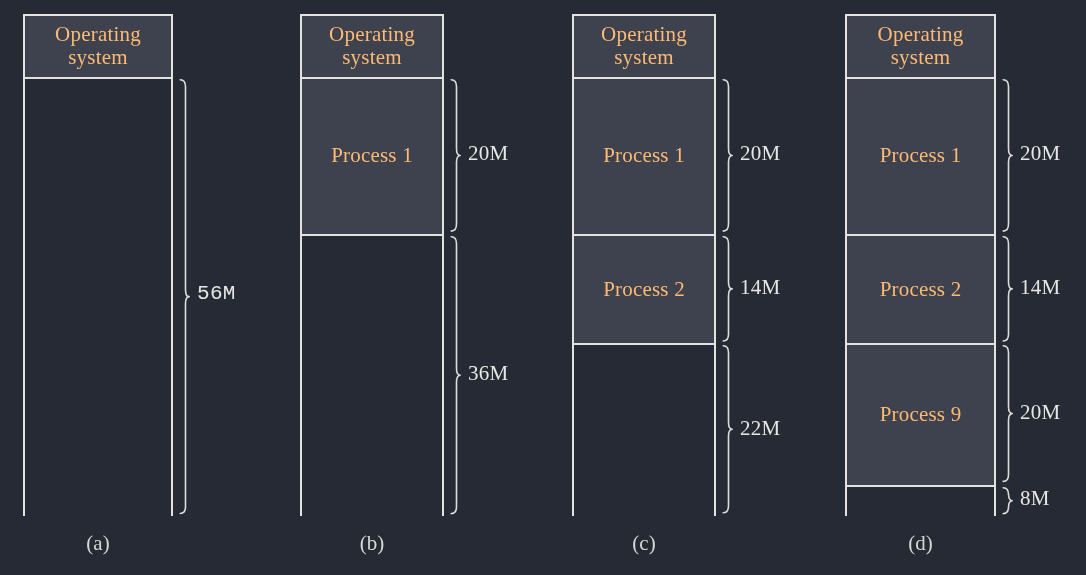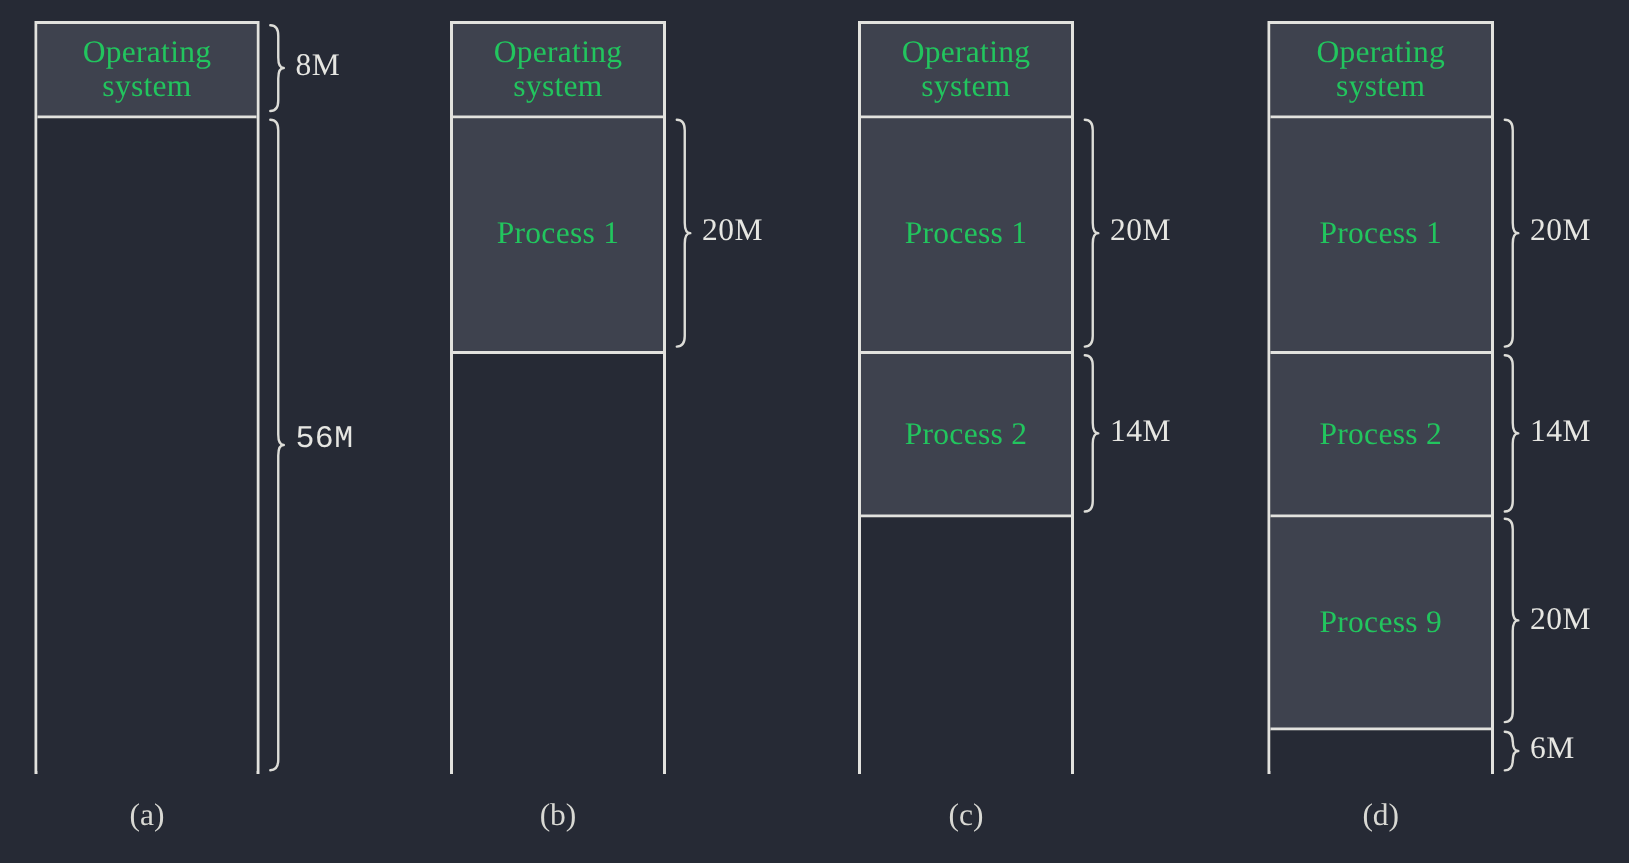--- a/index.html
+++ b/index.html
@@ -38,21 +38,21 @@
     position: absolute;
     left: 0;
     right: 0;
     box-sizing: border-box;
     display: flex;
     align-items: center;
     justify-content: center;
     text-align: center;
     line-height: 1.12;
     font-size: 21px;
-    color: #22c55e;
+    color: #fdba74;
     letter-spacing: 0.2px;
   }
   .block.filled {
     background: #3e424e;
   }
   .block.empty {
     background: #262a35;
   }
   .block.sep-below {
     border-bottom: 2px solid #e2e2de;
@@ -103,26 +103,20 @@
     <div class="panel" style="left: 0px; width: 1086px;">
       <div class="mem-column" style="left: 23px; width: 150px; top: 14px; height: 502px;">
         <div class="block filled sep-below" style="top: 0px; height: 62.75px;">
           <span class="block-label">Operating
 system</span>
         </div>
         <div class="block empty" style="top: 62.75px; height: 439.25px;">
           <span class="block-label"></span>
         </div>
       </div>
-      <div class="brace-group" style="left: 179px; top: 16px; width: 90px; height: 58.75px;">
-        <svg class="brace" width="11" height="60.75" viewBox="0 0 11 60.75">
-          <path d="M 1.2 0.8 q 5.3 0 5.3 7 L 6.5 22.375 q 0 7 3.6999999999999993 7 q -3.6999999999999993 0 -3.6999999999999993 7 L 6.5 50.95 q 0 7 -5.3 7"></path>
-        </svg>
-        <span class="measure-label" style="left: 18px; top: 15.375px;">8M</span>
-      </div>
       <div class="brace-group" style="left: 179px; top: 78.75px; width: 90px; height: 435.25px; font-family: Liberation Mono, monospace;">
         <svg class="brace" width="11" height="437.25" viewBox="0 0 11 437.25">
           <path d="M 1.2 0.8 q 5.3 0 5.3 7 L 6.5 210.625 q 0 7 3.6999999999999993 7 q -3.6999999999999993 0 -3.6999999999999993 7 L 6.5 427.45 q 0 7 -5.3 7"></path>
         </svg>
         <span class="measure-label" style="left: 18px; top: 203.625px;">56M</span>
       </div>
       <div class="caption" style="top: 531px; left: 23px; width: 150px;">(a)</div>
     </div>
     <div class="panel" style="left: 0px; width: 1086px;">
       <div class="mem-column" style="left: 300px; width: 144px; top: 14px; height: 502px;">
@@ -136,20 +130,26 @@
         <div class="block empty" style="top: 219.625px; height: 282.375px;">
           <span class="block-label"></span>
         </div>
       </div>
       <div class="brace-group" style="left: 450px; top: 78.75px; width: 90px; height: 152.875px;">
         <svg class="brace" width="11" height="154.875" viewBox="0 0 11 154.875">
           <path d="M 1.2 0.8 q 5.3 0 5.3 7 L 6.5 69.4375 q 0 7 3.6999999999999993 7 q -3.6999999999999993 0 -3.6999999999999993 7 L 6.5 145.075 q 0 7 -5.3 7"></path>
         </svg>
         <span class="measure-label" style="left: 18px; top: 62.4375px;">20M</span>
       </div>
+      <div class="brace-group" style="left: 450px; top: 235.625px; width: 90px; height: 278.375px;">
+        <svg class="brace" width="11" height="280.375" viewBox="0 0 11 280.375">
+          <path d="M 1.2 0.8 q 5.3 0 5.3 7 L 6.5 132.1875 q 0 7 3.6999999999999993 7 q -3.6999999999999993 0 -3.6999999999999993 7 L 6.5 270.575 q 0 7 -5.3 7"></path>
+        </svg>
+        <span class="measure-label" style="left: 18px; top: 125.188px;">36M</span>
+      </div>
       <div class="caption" style="top: 531px; left: 300px; width: 144px;">(b)</div>
     </div>
     <div class="panel" style="left: 0px; width: 1086px;">
       <div class="mem-column" style="left: 572px; width: 144px; top: 14px; height: 502px;">
         <div class="block filled sep-below" style="top: 0px; height: 62.75px;">
           <span class="block-label">Operating
 system</span>
         </div>
         <div class="block filled sep-below" style="top: 62.75px; height: 156.875px;">
           <span class="block-label">Process 1</span>
@@ -166,20 +166,26 @@
           <path d="M 1.2 0.8 q 5.3 0 5.3 7 L 6.5 69.4375 q 0 7 3.6999999999999993 7 q -3.6999999999999993 0 -3.6999999999999993 7 L 6.5 145.075 q 0 7 -5.3 7"></path>
         </svg>
         <span class="measure-label" style="left: 18px; top: 62.4375px;">20M</span>
       </div>
       <div class="brace-group" style="left: 722px; top: 235.625px; width: 90px; height: 105.812px;">
         <svg class="brace" width="11" height="107.8125" viewBox="0 0 11 107.8125">
           <path d="M 1.2 0.8 q 5.3 0 5.3 7 L 6.5 45.90625 q 0 7 3.6999999999999993 7 q -3.6999999999999993 0 -3.6999999999999993 7 L 6.5 98.0125 q 0 7 -5.3 7"></path>
         </svg>
         <span class="measure-label" style="left: 18px; top: 38.9062px;">14M</span>
       </div>
+      <div class="brace-group" style="left: 722px; top: 345.438px; width: 90px; height: 168.562px;">
+        <svg class="brace" width="11" height="170.5625" viewBox="0 0 11 170.5625">
+          <path d="M 1.2 0.8 q 5.3 0 5.3 7 L 6.5 77.28125 q 0 7 3.6999999999999993 7 q -3.6999999999999993 0 -3.6999999999999993 7 L 6.5 160.7625 q 0 7 -5.3 7"></path>
+        </svg>
+        <span class="measure-label" style="left: 18px; top: 70.2812px;">22M</span>
+      </div>
       <div class="caption" style="top: 531px; left: 572px; width: 144px;">(c)</div>
     </div>
     <div class="panel" style="left: 0px; width: 1086px;">
       <div class="mem-column" style="left: 845px; width: 151px; top: 14px; height: 502px;">
         <div class="block filled sep-below" style="top: 0px; height: 62.75px;">
           <span class="block-label">Operating
 system</span>
         </div>
         <div class="block filled sep-below" style="top: 62.75px; height: 156.875px;">
           <span class="block-label">Process 1</span>
@@ -209,17 +215,17 @@
       <div class="brace-group" style="left: 1002px; top: 345.438px; width: 90px; height: 137.188px;">
         <svg class="brace" width="11" height="139.1875" viewBox="0 0 11 139.1875">
           <path d="M 1.2 0.8 q 5.3 0 5.3 7 L 6.5 61.59375 q 0 7 3.6999999999999993 7 q -3.6999999999999993 0 -3.6999999999999993 7 L 6.5 129.3875 q 0 7 -5.3 7"></path>
         </svg>
         <span class="measure-label" style="left: 18px; top: 54.5938px;">20M</span>
       </div>
       <div class="brace-group" style="left: 1002px; top: 486.625px; width: 90px; height: 27.375px;">
         <svg class="brace" width="11" height="29.375" viewBox="0 0 11 29.375">
           <path d="M 1.2 0.8 q 5.3 0 5.3 6.84375 L 6.5 6.84375 q 0 6.84375 3.6999999999999993 6.84375 q -3.6999999999999993 0 -3.6999999999999993 6.84375 L 6.5 19.73125 q 0 6.84375 -5.3 6.84375"></path>
         </svg>
-        <span class="measure-label" style="left: 18px; top: -0.3125px;">6M</span>
+        <span class="measure-label" style="left: 18px; top: -0.3125px;">8M</span>
       </div>
       <div class="caption" style="top: 531px; left: 845px; width: 151px;">(d)</div>
     </div>
   </div>
 
 </body></html>

